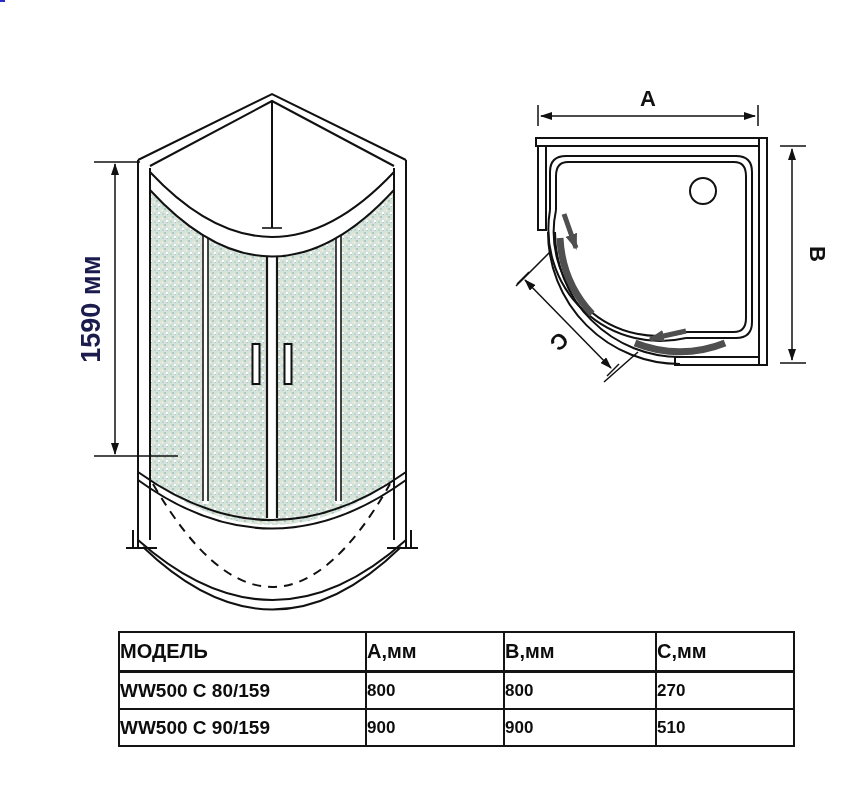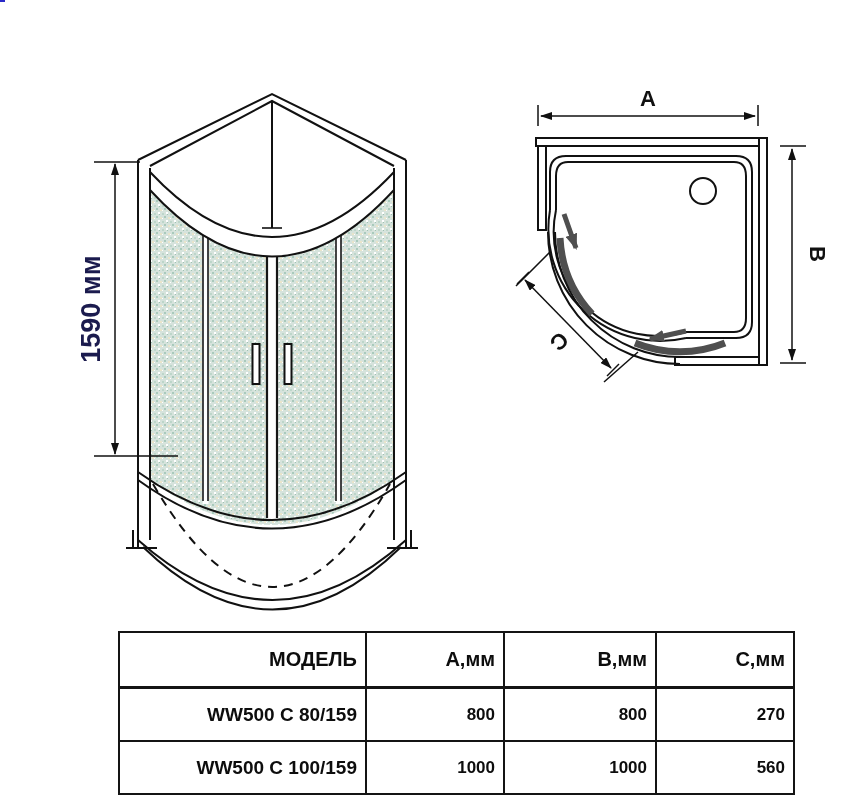--- a/index.html
+++ b/index.html
@@ -10,22 +10,22 @@
   .artifact-line{position:absolute;top:0;left:0;width:5px;height:2px;background:#2a2ac8;}
   svg text{font-family:"Liberation Sans", sans-serif;}
   .front-view{position:absolute;left:60px;top:80px;}
   .plan-view{position:absolute;left:480px;top:60px;}
   table.dims{
     position:absolute;left:118px;top:631px;width:675px;
     border-collapse:collapse;table-layout:fixed;
     color:#0d0d0d;
   }
   table.dims th, table.dims td{
-    border:2px solid #141414;text-align:right;vertical-align:middle;
-    font-weight:bold;padding:8px;
+    border:2px solid #141414;text-align:left;vertical-align:middle;
+    font-weight:bold;padding:0;
   }
   table.dims th{height:37px;font-size:20px;border-bottom:3px solid #141414;}
   table.dims td{height:35px;font-size:17px;margin-left:42px;}
   table.dims td.model{font-size:19px;}
   col.c-model{width:247px;} col.c-a{width:138px;} col.c-b{width:152px;} col.c-c{width:138px;}
 </style>
 </head>
 <body>
 
 <div class="canvas">
@@ -189,20 +189,20 @@
       </tr>
     </thead>
     <tbody>
       <tr>
         <td class="model">WW500 C 80/159</td>
         <td>800</td>
         <td>800</td>
         <td>270</td>
       </tr>
       <tr>
-        <td class="model">WW500 C 100/159</td>
-        <td>1000</td>
-        <td>1000</td>
-        <td>560</td>
+        <td class="model">WW500 C 90/159</td>
+        <td>900</td>
+        <td>900</td>
+        <td>510</td>
       </tr>
     </tbody>
   </table>
 </div>
 
 </body></html>

